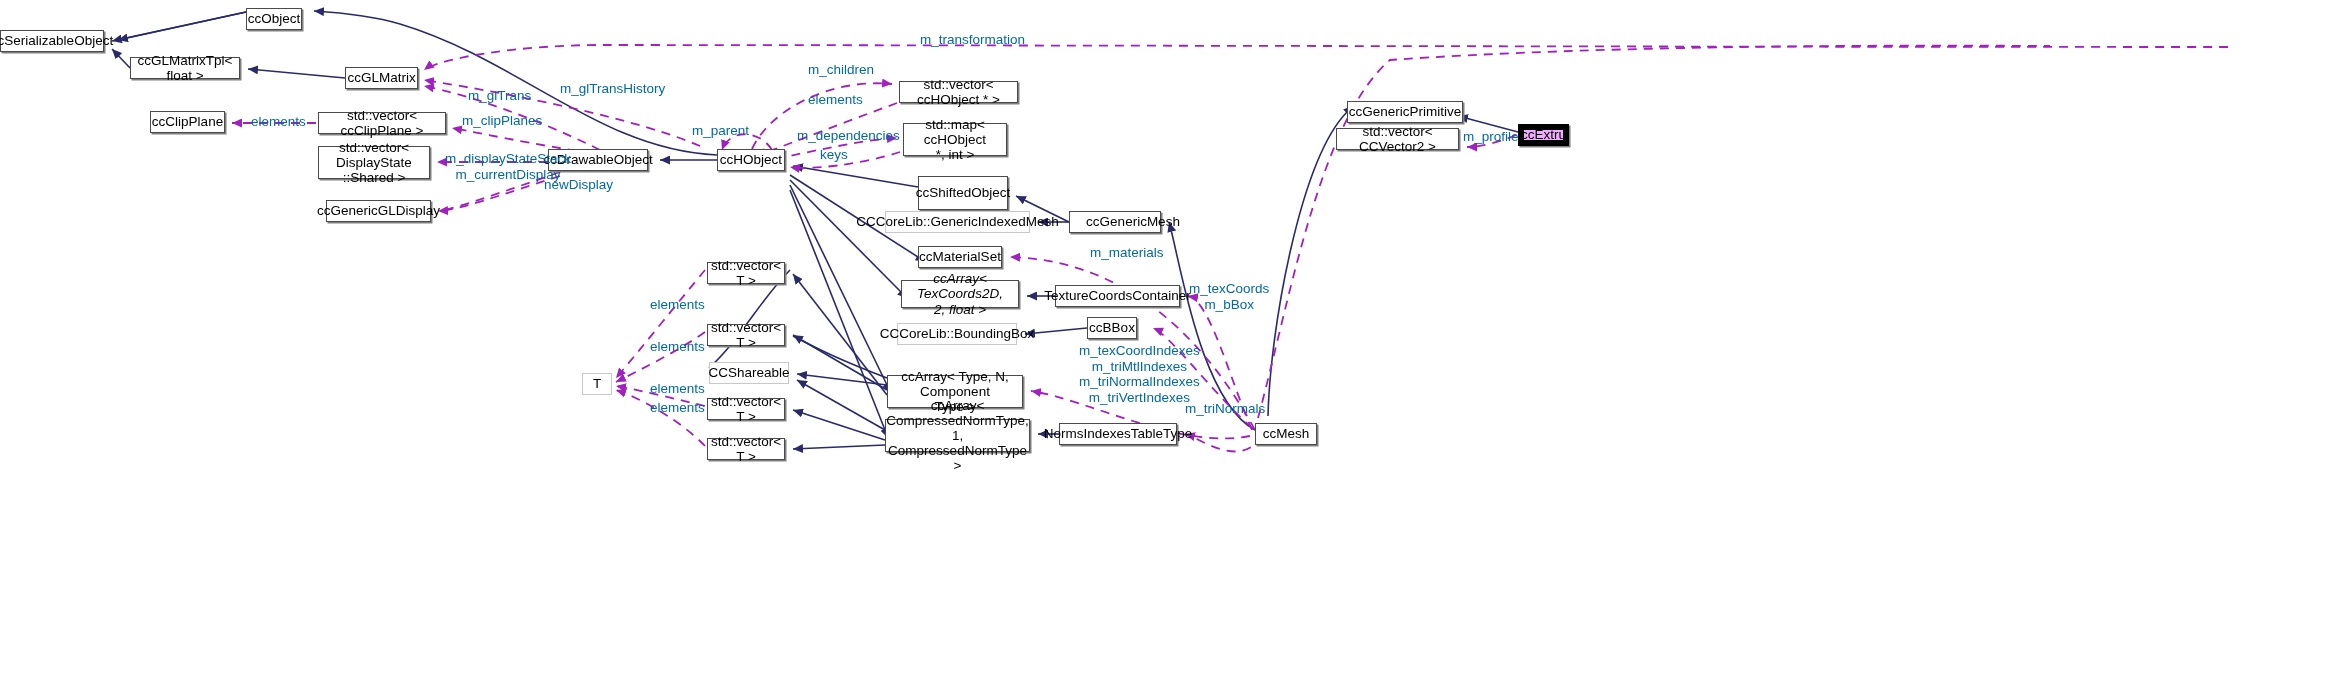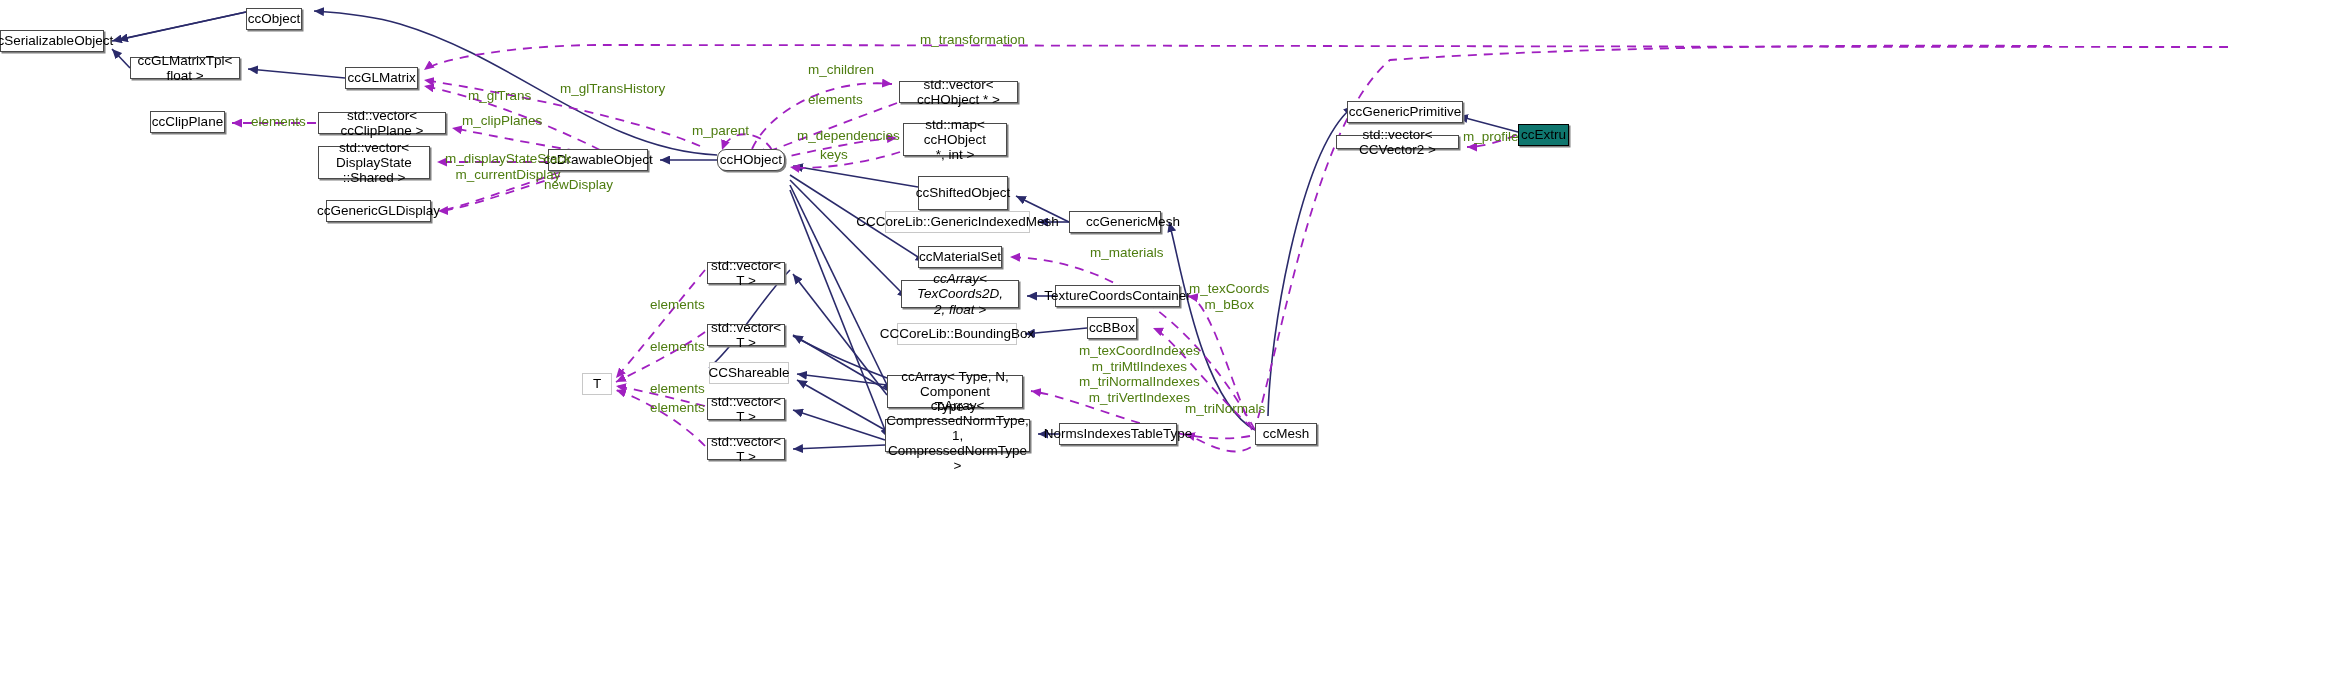--- a/index.html
+++ b/index.html
@@ -37,29 +37,29 @@
     box-shadow: 1.5px 1.5px 0 0 #808080;
     white-space: pre-line;
     padding: 0 4px;
     z-index: 5;
   }
   .node.plain {
     border: 1px solid #c8c8c8;
     box-shadow: none;
   }
   .node.filled {
-    background: #0f766e;
-    border: 1px solid #000000;
+    background: #f0abfc;
+    border: 6px solid #000000;
     box-shadow: 1.5px 1.5px 0 0 #808080;
   }
   .edge-label {
     position: absolute;
     font-size: 13.5px;
     line-height: 1.15;
-    color: #4d7c0f;
+    color: #0369a1;
     white-space: pre-line;
     text-align: center;
     z-index: 6;
   }
 </style>
 </head>
 <body>
 
 <div id="canvas">
 
@@ -178,21 +178,21 @@
   <div class="node" style="left:246px;top:8px;width:56px;height:22px;">ccObject</div>
   <div class="node" style="left:0px;top:30px;width:104px;height:22px;">ccSerializableObject</div>
   <div class="node" style="left:130px;top:57px;width:110px;height:22px;">ccGLMatrixTpl&lt; float &gt;</div>
   <div class="node" style="left:345px;top:67px;width:73px;height:22px;">ccGLMatrix</div>
   <div class="node" style="left:150px;top:111px;width:75px;height:22px;">ccClipPlane</div>
   <div class="node" style="left:318px;top:112px;width:128px;height:22px;">std::vector&lt; ccClipPlane &gt;</div>
   <div class="node" style="left:318px;top:146px;width:112px;height:33px;">std::vector&lt; DisplayState
 ::Shared &gt;</div>
   <div class="node" style="left:326px;top:200px;width:105px;height:22px;">ccGenericGLDisplay</div>
   <div class="node" style="left:548px;top:149px;width:100px;height:22px;">ccDrawableObject</div>
-  <div class="node" style="left:717px;top:149px;width:68px;height:22px;border-radius:9px;">ccHObject</div>
+  <div class="node" style="left:717px;top:149px;width:68px;height:22px;">ccHObject</div>
   <div class="node" style="left:899px;top:81px;width:119px;height:22px;">std::vector&lt; ccHObject * &gt;</div>
   <div class="node" style="left:903px;top:123px;width:104px;height:33px;">std::map&lt; ccHObject
 *, int &gt;</div>
   <div class="node" style="left:918px;top:176px;width:90px;height:34px;">ccShiftedObject</div>
   <div class="node plain" style="left:885px;top:211px;width:145px;height:22px;">CCCoreLib::GenericIndexedMesh</div>
   <div class="node" style="left:1069px;top:211px;width:92px;height:22px;padding-left:40px;">ccGenericMesh</div>
   <div class="node" style="left:918px;top:246px;width:84px;height:22px;">ccMaterialSet</div>
   <div class="node" style="left:901px;top:280px;width:118px;height:28px;font-style:italic;">ccArray&lt; TexCoords2D,
 2, float &gt;</div>
   <div class="node" style="left:1055px;top:285px;width:125px;height:22px;">TextureCoordsContainer</div>
@@ -204,21 +204,21 @@
   <div class="node" style="left:707px;top:398px;width:78px;height:22px;">std::vector&lt; T &gt;</div>
   <div class="node" style="left:707px;top:438px;width:78px;height:22px;">std::vector&lt; T &gt;</div>
   <div class="node plain" style="left:582px;top:373px;width:30px;height:22px;">T</div>
   <div class="node plain" style="left:709px;top:362px;width:80px;height:22px;">CCShareable</div>
   <div class="node" style="left:887px;top:375px;width:136px;height:33px;">ccArray&lt; Type, N, Component
  Type &gt;</div>
   <div class="node" style="left:885px;top:419px;width:145px;height:33px;">ccArray&lt; CompressedNormType,
 1, CompressedNormType &gt;</div>
   <div class="node" style="left:1059px;top:423px;width:118px;height:22px;">NormsIndexesTableType</div>
   <div class="node" style="left:1347px;top:101px;width:116px;height:22px;">ccGenericPrimitive</div>
-  <div class="node" style="left:1336px;top:135px;width:123px;height:14px;">std::vector&lt; CCVector2 &gt;</div>
+  <div class="node" style="left:1336px;top:128px;width:123px;height:22px;">std::vector&lt; CCVector2 &gt;</div>
   <div class="node filled" style="left:1518px;top:124px;width:51px;height:22px;">ccExtru</div>
 
   <div class="edge-label" style="left:920px;top:32px;">m_transformation</div>
   <div class="edge-label" style="left:560px;top:81px;">m_glTransHistory</div>
   <div class="edge-label" style="left:468px;top:88px;">m_glTrans</div>
   <div class="edge-label" style="left:462px;top:113px;">m_clipPlanes</div>
   <div class="edge-label" style="left:445px;top:151px;">m_displayStateStack
 m_currentDisplay</div>
   <div class="edge-label" style="left:544px;top:177px;">newDisplay</div>
   <div class="edge-label" style="left:251px;top:114px;">elements</div>

